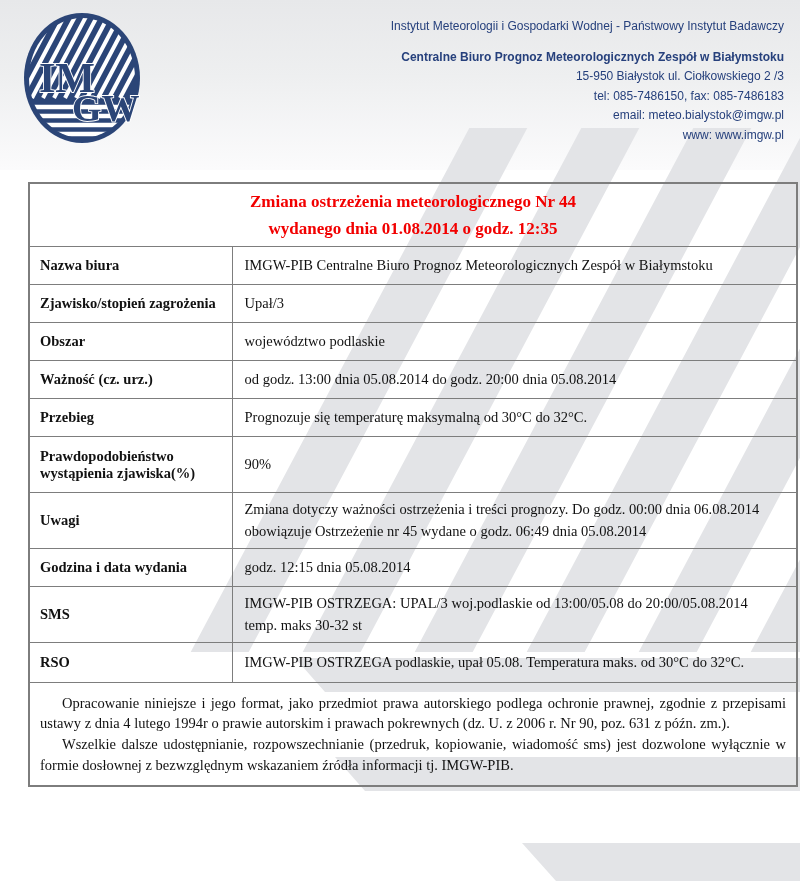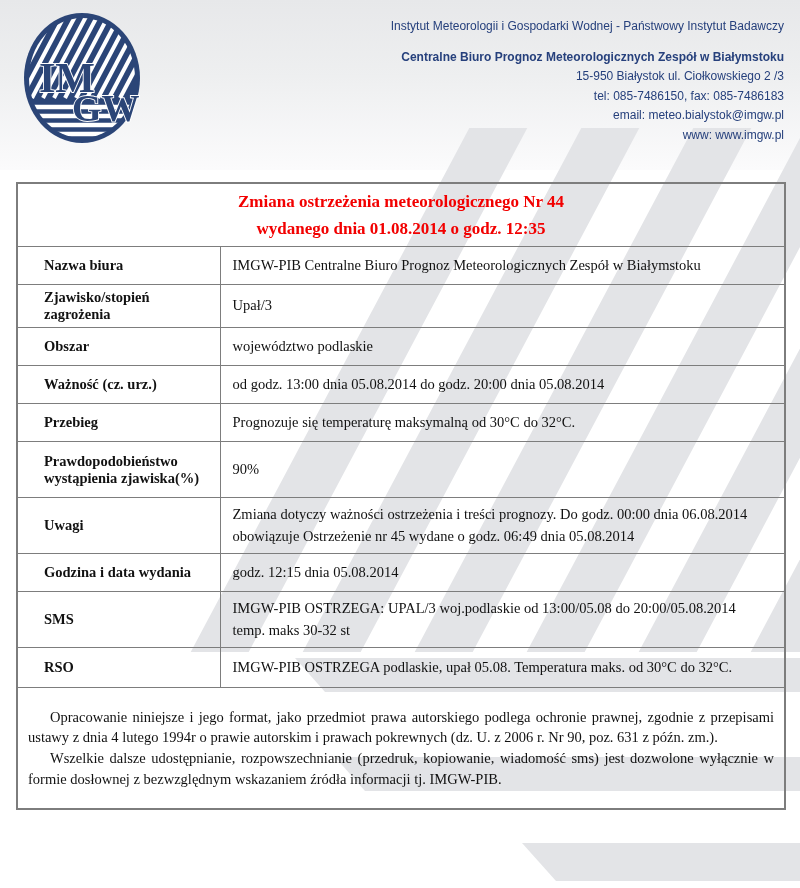--- a/index.html
+++ b/index.html
@@ -49,47 +49,47 @@
     position:absolute;right:16px;top:17px;width:600px;
     text-align:right;
     font-family:"Liberation Sans", sans-serif;
     font-size:12px;line-height:19.5px;
     color:var(--navy);
   }
   .letterhead-text .bold{font-weight:bold;margin-top:11px;}
 
   
   table.warning{
-    position:absolute;left:16px;top:182px;width:768px;
+    position:absolute;left:28px;top:182px;width:768px;
     border-collapse:collapse;table-layout:fixed;
     background:transparent;
     font-size:14.5px;
   }
   table.warning,table.warning td,table.warning th{
     border:1px solid var(--border-gray);
   }
   table.warning{border:2px solid var(--border-gray);}
   col.c-label{width:203px;}
   col.c-value{width:565px;}
   td.title-cell{
     text-align:center;vertical-align:middle;height:60px;
     color:var(--red);font-weight:bold;font-size:17px;line-height:1.6;
   }
   th.lbl{
     text-align:left;vertical-align:middle;font-weight:bold;
-    padding:4px 6px 4px 26px;font-size:14.5px;
+    padding:4px 6px 4px 10px;font-size:14.5px;
   }
   td.val{
     text-align:left;vertical-align:middle;
     padding:4px 18px 4px 12px;line-height:1.45;
   }
   tr.h38{height:38px}
   tr.h40{height:40px}
   tr.h56{height:56px}
-  td.note-cell{vertical-align:middle;padding:12px 10px;height:96px;}
+  td.note-cell{vertical-align:middle;padding:3px 10px;height:96px;}
   td.note-cell p{
     margin:0;text-indent:22px;text-align:justify;
     font-size:14.5px;line-height:1.42;
   }
 </style>
 </head>
 <body>
 
 <div class="page">
 

